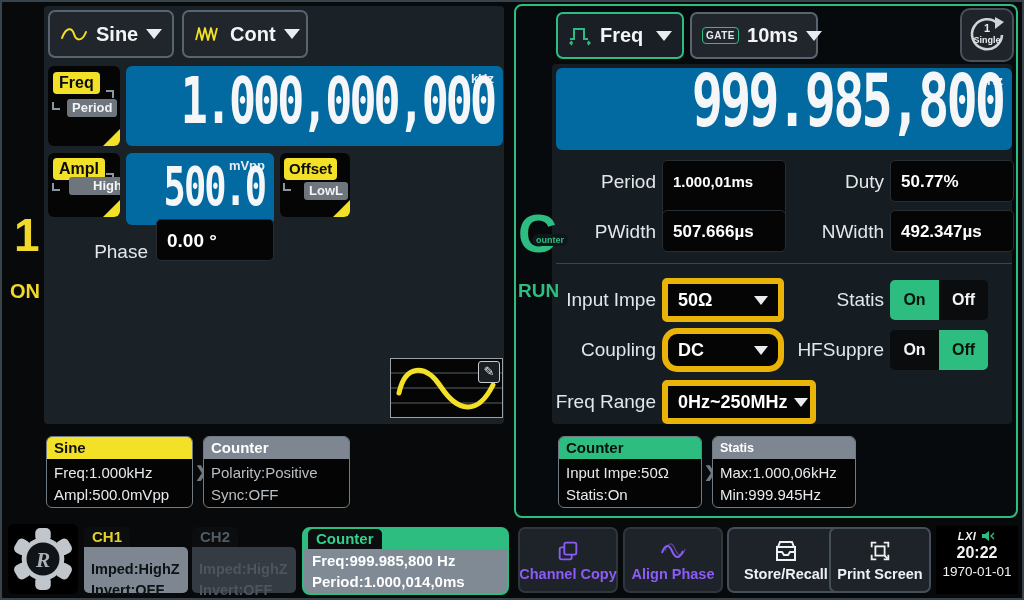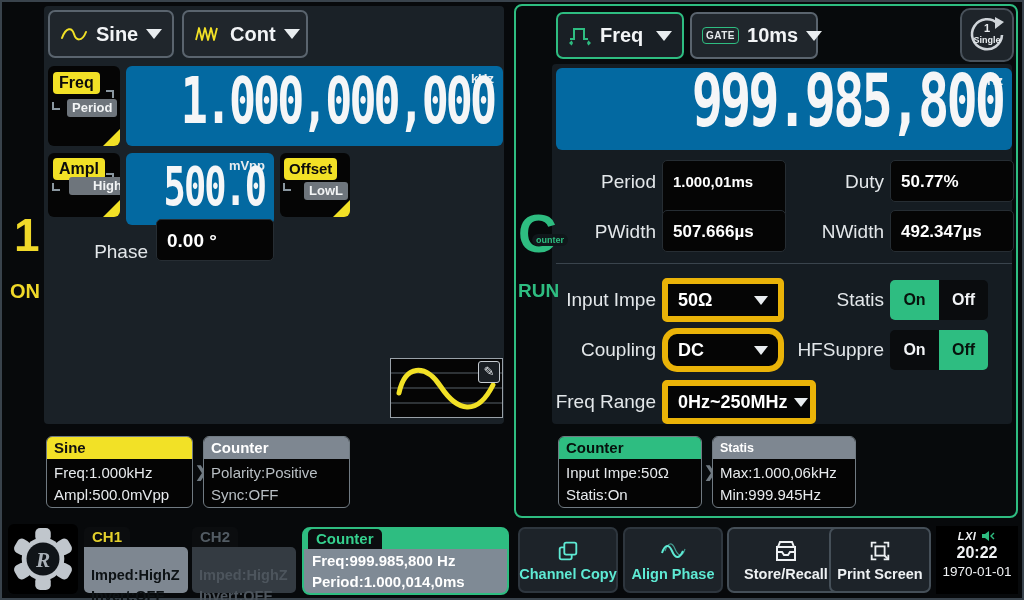--- a/index.html
+++ b/index.html
@@ -54,30 +54,30 @@
   .scard .hd { height:22px; line-height:22px; padding:0 7px; font-weight:bold; font-size:15px; }
   .scard .bd { padding:3px 7px; font-size:15px; line-height:22px; color:#e8ebee; }
   .hd.yellow { background:#f2e126; color:#111; }
   .hd.gray { background:#7e8791; color:#fff; }
   .hd.green { background:#2ebd81; color:#06110c; }
   .chev { position:absolute; color:#707a82; font-size:15px; font-weight:bold; }
 
   
   .tabcard { position:absolute; }
   .tabcard .tab { display:inline-block; background:#0b0d0f; padding:0 8px; height:20px; line-height:20px; border-radius:5px 5px 0 0; font-weight:bold; font-size:15px; }
-  .tabcard .tbody { height:46px; background:#7e8791; border-radius:0 5px 5px 5px; padding:18px 7px; font-size:14.5px; font-weight:bold; color:#0d1215; line-height:21px; white-space:nowrap; }
+  .tabcard .tbody { height:46px; background:#7e8791; border-radius:0 5px 5px 5px; padding:12px 7px; font-size:14.5px; font-weight:bold; color:#0d1215; line-height:21px; white-space:nowrap; }
   .tabcard.dim .tab { color:#525b63; }
   .tabcard.dim .tbody { background:#343b42; color:#4d555d; }
   .cntcard { position:absolute; border:2px solid #2ebd81; border-radius:8px; overflow:hidden; background:#2ebd81; }
   .cntcard .tab { display:inline-block; background:#0b0d0f; padding:0 8px; height:20px; line-height:20px; margin:0 0 0 4px; border-radius:5px 5px 0 0; font-weight:bold; font-size:15px; color:#35d08e; }
   .cntcard .tbody { height:44px; background:#7f8a95; padding:1px 8px; font-size:15px; font-weight:bold; color:#fff; line-height:21px; white-space:nowrap; }
 
   .bbtn { position:absolute; display:flex; flex-direction:column; align-items:center; justify-content:center; gap:3px; background:#1d2329; border:2px solid #454f58; border-radius:7px; color:#eef1f3; cursor:pointer; }
   .bbtn .blbl { font-size:14.5px; font-weight:bold; white-space:nowrap; }
-  .bbtn.disabled { border-color:#2e363e; color:#5eead4; cursor:default; }
+  .bbtn.disabled { border-color:#2e363e; color:#8b5cf6; cursor:default; }
   .status { position:absolute; background:#000; color:#f0f2f4; text-align:center; }
   .lxi { font-style:italic; font-weight:bold; font-size:11px; letter-spacing:.5px; }
   .stime { font-size:16px; font-weight:bold; line-height:22px; }
   .sdate { font-size:13.5px; }
 
   .single-btn { position:absolute; background:#1e242a; border:2px solid #49525b; border-radius:10px; display:flex; align-items:center; justify-content:center; cursor:pointer; }
 
   svg { display:block; }
 </style>
 </head>

